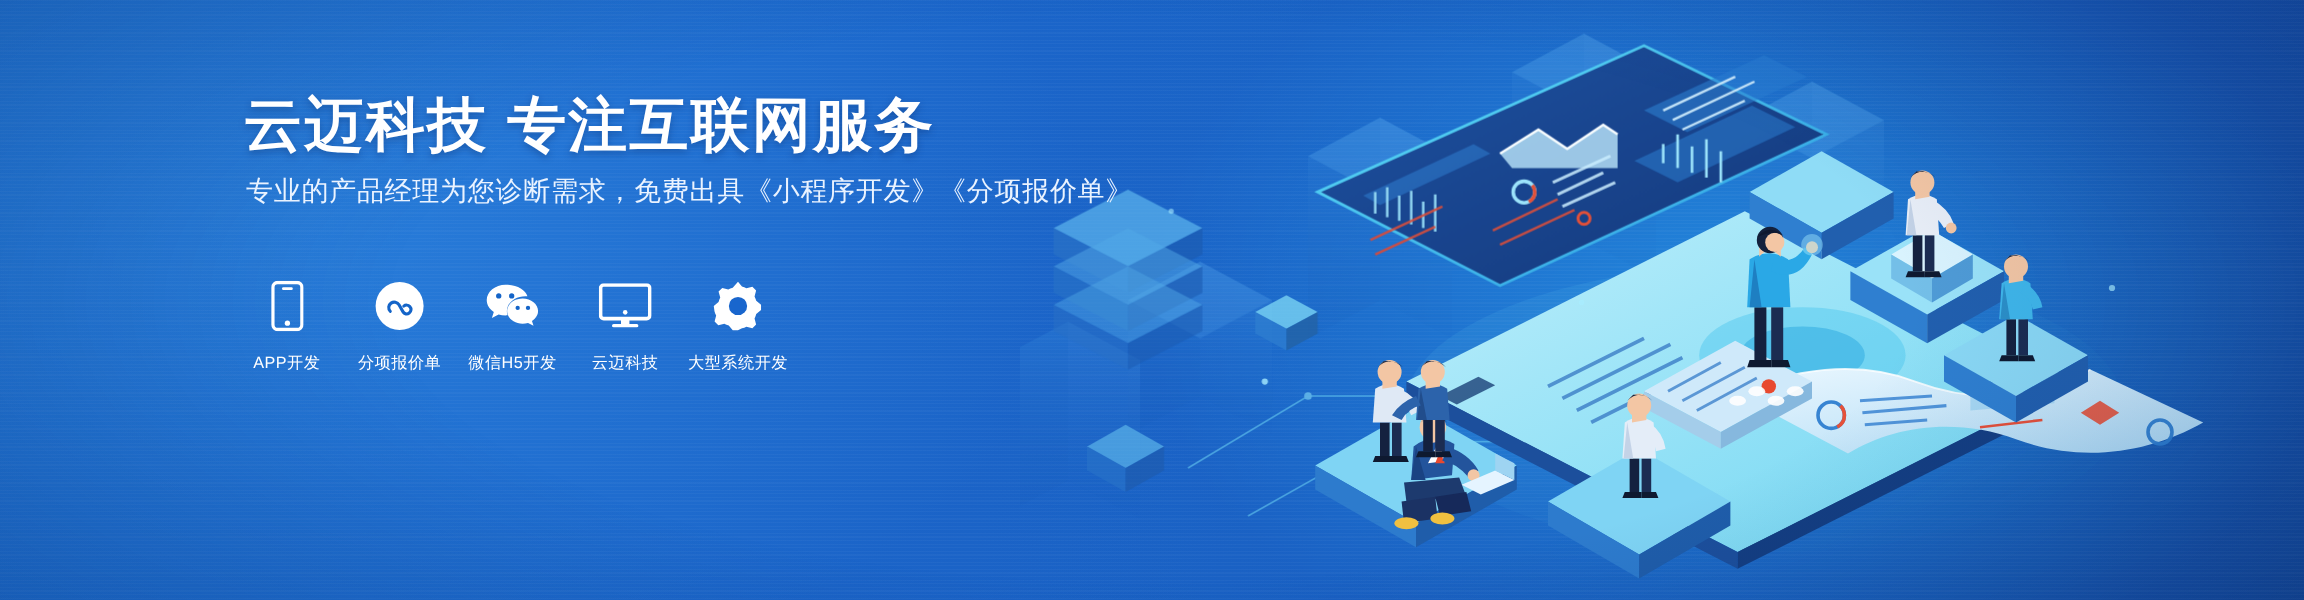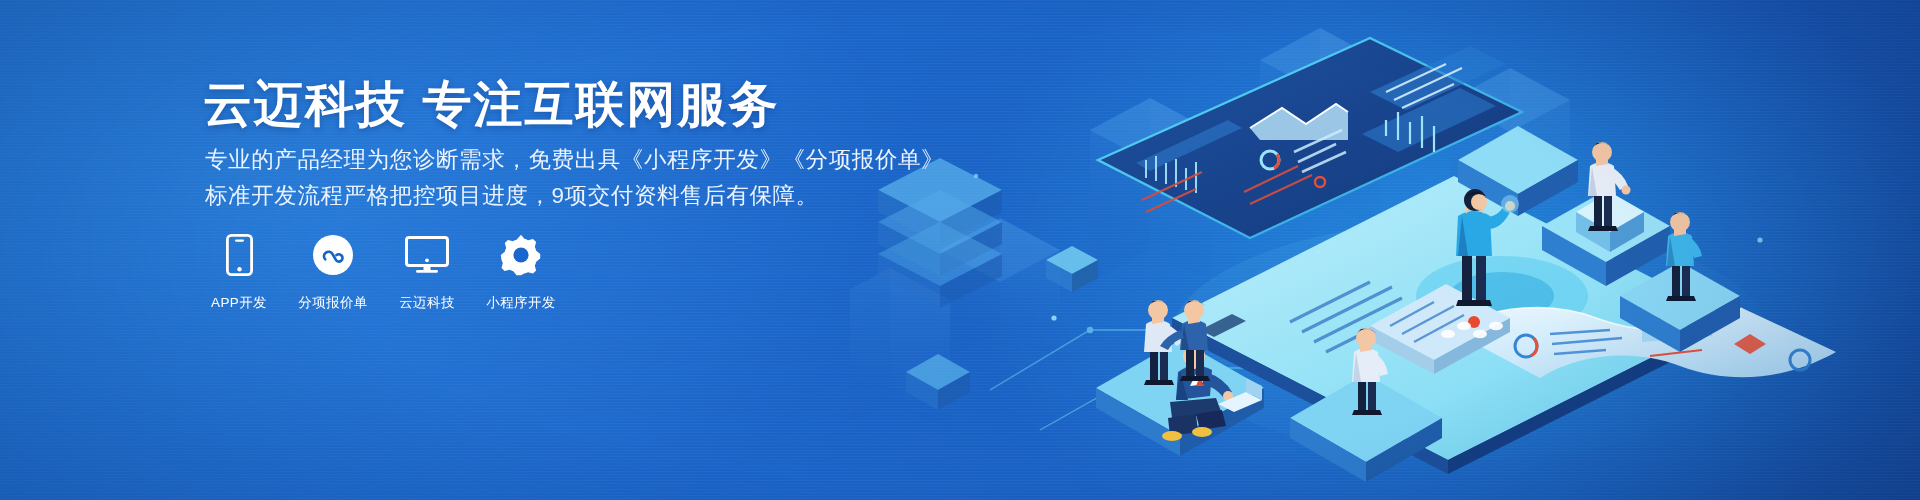--- a/index.html
+++ b/index.html
@@ -404,21 +404,20 @@
         <circle cx="126" cy="176" r="2.2" fill="#a8ecff" opacity=".6"></circle>
       </g>
     </svg>
   </div>
 
   <div class="vign"></div>
 
   <div class="content">
     <div class="headline">云迈科技 专注互联网服务</div>
     <div class="sub sub1">专业的产品经理为您诊断需求，免费出具《小程序开发》《分项报价单》</div>
-    <div class="sub sub2">标准开发流程严格把控项目进度，9项交付资料售后有保障。</div>
 
     <div class="svc-row">
 
       <div class="svc">
         <div class="svc-ico">
           <svg width="27" height="42" viewBox="0 0 27 42">
             <rect x="1.4" y="1.4" width="24.2" height="39.2" rx="4" fill="none" stroke="#ffffff" stroke-width="2.8"></rect>
             <rect x="9" y="5.4" width="9" height="2.3" rx="1.15" fill="#ffffff"></rect>
             <circle cx="13.5" cy="35.3" r="2.2" fill="#ffffff"></circle>
           </svg>
@@ -429,38 +428,51 @@
       <div class="svc">
         <div class="svc-ico">
           <svg width="42" height="42" viewBox="0 0 42 42">
             <circle cx="21" cy="21" r="20" fill="#ffffff"></circle>
             <path d="M13.2 25.4c-1.9-2.0-1.6-5.2 0.7-6.8 2.2-1.6 5.3-0.9 6.6 1.4l3.4 5.9c1.0 1.8 3.4 2.3 5.1 1.0 1.8-1.3 2.0-3.8 0.5-5.4-1.3-1.4-3.5-1.6-5.0-0.4" fill="none" stroke="#1464c8" stroke-width="2.6" stroke-linecap="round"></path>
           </svg>
         </div>
         <div class="svc-lab">分项报价单</div>
       </div>
 
+      <div class="svc">
+        <div class="svc-ico">
+          <svg width="46" height="40" viewBox="0 0 46 40">
+            <path d="M17.3 2.2C8.6 2.2 1.6 8.0 1.6 15.1c0 4.0 2.3 7.6 5.9 9.9l-1.6 5.0 5.6-2.9c1.8 0.5 3.8 0.8 5.8 0.8 0.6 0 1.1 0 1.7-0.1-0.4-1.1-0.6-2.3-0.6-3.5 0-6.9 6.9-12.5 15.4-12.5 0.6 0 1.1 0 1.7 0.1C34.0 6.4 26.5 2.2 17.3 2.2z" fill="#ffffff"></path>
+            <circle cx="11.6" cy="11.6" r="2.2" fill="#1464c8"></circle>
+            <circle cx="22.4" cy="11.6" r="2.2" fill="#1464c8"></circle>
+            <path d="M44.4 24.2c0-5.8-5.8-10.5-12.9-10.5s-12.9 4.7-12.9 10.5c0 5.8 5.8 10.5 12.9 10.5 1.6 0 3.1-0.2 4.5-0.6l4.6 2.4-1.3-4.1c3.1-1.9 5.1-4.9 5.1-8.2z" fill="#ffffff"></path>
+            <circle cx="27.4" cy="21.6" r="1.8" fill="#1464c8"></circle>
+            <circle cx="36.0" cy="21.6" r="1.8" fill="#1464c8"></circle>
+          </svg>
+        </div>
+        <div class="svc-lab">微信H5开发</div>
+      </div>
 
       <div class="svc">
         <div class="svc-ico">
           <svg width="44" height="38" viewBox="0 0 44 38">
             <rect x="1.5" y="1.5" width="41" height="28" rx="2.6" fill="none" stroke="#ffffff" stroke-width="3"></rect>
             <circle cx="22" cy="24.3" r="1.9" fill="#ffffff"></circle>
             <rect x="18.5" y="29.5" width="7" height="5" fill="#ffffff"></rect>
             <rect x="11" y="34" width="22" height="2.8" rx="1.4" fill="#ffffff"></rect>
           </svg>
         </div>
         <div class="svc-lab">云迈科技</div>
       </div>
 
       <div class="svc">
         <div class="svc-ico">
           <svg width="42" height="42" viewBox="0 0 42 42">
             <path d="M21 0.8l3.3 4.0c1.3 0.3 2.5 0.8 3.7 1.4l5.0-1.3 3.1 3.1-1.3 5.0c0.6 1.1 1.1 2.4 1.4 3.7l4.0 3.3-0 4.4-4.0 3.3c-0.3 1.3-0.8 2.5-1.4 3.7l1.3 5.0-3.1 3.1-5.0-1.3c-1.1 0.6-2.4 1.1-3.7 1.4L21 41.2l-4.4 0-3.3-4.0c-1.3-0.3-2.5-0.8-3.7-1.4l-5.0 1.3-3.1-3.1 1.3-5.0c-0.6-1.1-1.1-2.4-1.4-3.7L0.8 21l0-0 4.0-3.3c0.3-1.3 0.8-2.5 1.4-3.7L4.8 9.0l3.1-3.1 5.0 1.3c1.1-0.6 2.4-1.1 3.7-1.4L21 0.8z" fill="#ffffff"></path>
             <circle cx="21" cy="21" r="7.6" fill="#1966cd"></circle>
           </svg>
         </div>
-        <div class="svc-lab">小程序开发</div>
+        <div class="svc-lab">大型系统开发</div>
       </div>
 
     </div>
   </div>
 </div>
 
 </body></html>

